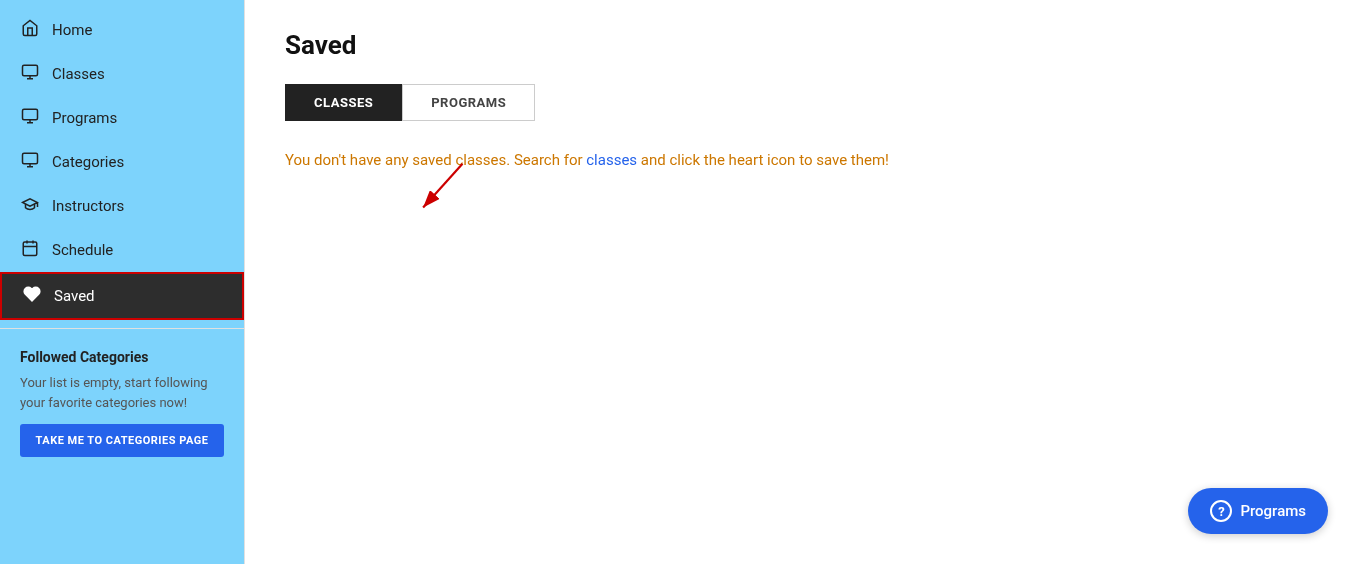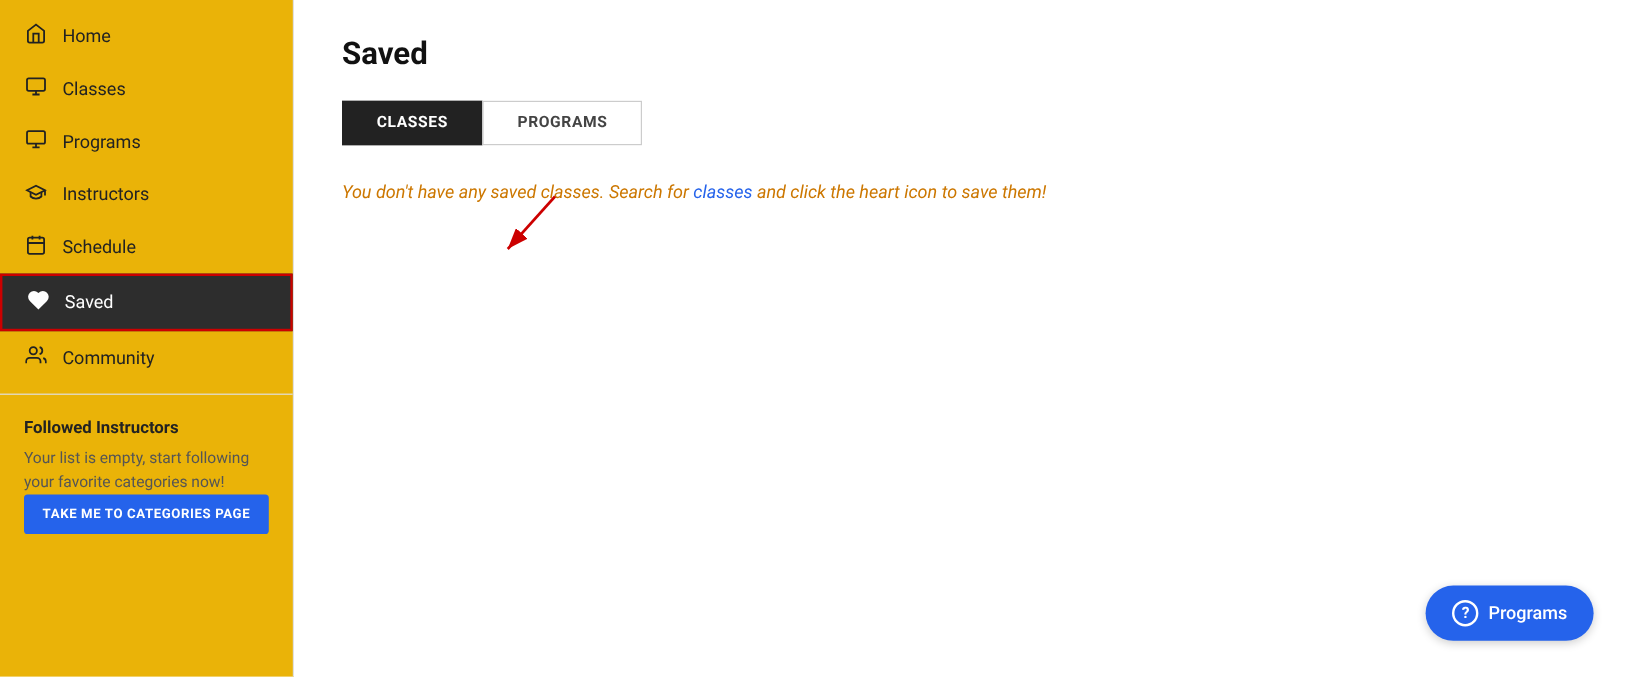--- a/index.html
+++ b/index.html
@@ -6,21 +6,21 @@
     body { font-family: -apple-system, BlinkMacSystemFont, 'Segoe UI', Roboto, sans-serif; display: flex; height: 564px; overflow: hidden; background: #fff; }
 
     
     .sidebar {
       width: 245px;
       min-width: 245px;
       border-right: 1px solid #e0e0e0;
       display: flex;
       flex-direction: column;
       overflow-y: auto;
-      background: #eab308;
+      background: #7dd3fc;
     }
     .sidebar-nav { padding: 8px 0; }
     .sidebar-item {
       display: flex;
       align-items: center;
       padding: 11px 20px;
       cursor: pointer;
       font-size: 15px;
       color: #222;
       gap: 12px;
@@ -33,21 +33,21 @@
     }
     .sidebar-item .icon {
       font-size: 16px;
       width: 20px;
       text-align: center;
       flex-shrink: 0;
     }
     .sidebar-divider { border: none; border-top: 1px solid #e0e0e0; margin: 8px 0; }
     .followed-section { padding: 12px 20px; }
     .followed-title { font-weight: 700; font-size: 14px; color: #222; margin-bottom: 8px; }
-    .followed-text { font-size: 13px; color: #555; line-height: 1.5; }
+    .followed-text { font-size: 13px; color: #555; line-height: 1.5; margin-bottom: 12px; }
     .take-me-btn {
       display: block;
       background: #2563eb;
       color: #fff;
       text-align: center;
       padding: 10px 0;
       font-size: 11px;
       font-weight: 700;
       letter-spacing: 0.5px;
       border-radius: 3px;
@@ -89,21 +89,20 @@
     }
     .tab.inactive {
       background: #fff;
       color: #444;
       border-color: #ccc;
     }
     .empty-message {
       font-size: 15px;
       color: #cc7700;
       margin-top: 14px;
-      font-style: italic;
     }
     .empty-message a, .empty-message .link {
       color: #2563eb;
       text-decoration: none;
     }
 
     
     .support-btn {
       position: fixed;
       bottom: 30px;
@@ -174,20 +173,30 @@
       <span class="icon">
         <svg width="18" height="18" viewBox="0 0 24 24" fill="none" stroke="currentColor" stroke-width="2">
             <rect x="2" y="3" width="20" height="14" rx="2"></rect>
             <line x1="8" y1="21" x2="16" y2="21"></line>
             <line x1="12" y1="17" x2="12" y2="21"></line>
           </svg>
       </span>
       <span>Programs</span>
     </div>
 
+    <div class="sidebar-item">
+      <span class="icon">
+        <svg width="18" height="18" viewBox="0 0 24 24" fill="none" stroke="currentColor" stroke-width="2">
+            <rect x="2" y="3" width="20" height="14" rx="2"></rect>
+            <line x1="8" y1="21" x2="16" y2="21"></line>
+            <line x1="12" y1="17" x2="12" y2="21"></line>
+          </svg>
+      </span>
+      <span>Categories</span>
+    </div>
 
     <div class="sidebar-item">
       <span class="icon">
         <svg width="18" height="18" viewBox="0 0 24 24" fill="none" stroke="currentColor" stroke-width="2">
             <path d="M22 10v6M2 10l10-5 10 5-10 5z"></path>
             <path d="M6 12v5c3 3 9 3 12 0v-5"></path>
           </svg>
       </span>
       <span>Instructors</span>
     </div>
@@ -208,36 +217,25 @@
       <span class="icon">
         <svg width="18" height="18" viewBox="0 0 24 24" fill="white" stroke="white" stroke-width="2">
             <path d="M20.84 4.61a5.5 5.5 0 0 0-7.78 0L12 5.67l-1.06-1.06a5.5 5.5 0 0 0-7.78 7.78l1.06 1.06L12 21.23l7.78-7.78 1.06-1.06a5.5 5.5 0 0 0 0-7.78z"></path>
           </svg>
       </span>
       <span>Saved</span>
     </div>
 
 
 
-    <div class="sidebar-item">
-      <span class="icon">
-        <svg width="18" height="18" viewBox="0 0 24 24" fill="none" stroke="currentColor" stroke-width="2">
-            <path d="M17 21v-2a4 4 0 0 0-4-4H5a4 4 0 0 0-4 4v2"></path>
-            <circle cx="9" cy="7" r="4"></circle>
-            <path d="M23 21v-2a4 4 0 0 0-3-3.87"></path>
-            <path d="M16 3.13a4 4 0 0 1 0 7.75"></path>
-          </svg>
-      </span>
-      <span>Community</span>
-    </div>
 
     <hr class="sidebar-divider">
 
     <div class="followed-section">
-      <div class="followed-title">Followed Instructors</div>
+      <div class="followed-title">Followed Categories</div>
       <div class="followed-text">Your list is empty, start following your favorite categories now!</div>
       <div class="take-me-btn">TAKE ME TO CATEGORIES PAGE</div>
     </div>
   </nav>
 </div>
 
 <div class="main">
   <h1 class="page-title">Saved</h1>
 
   <div class="tabs">

